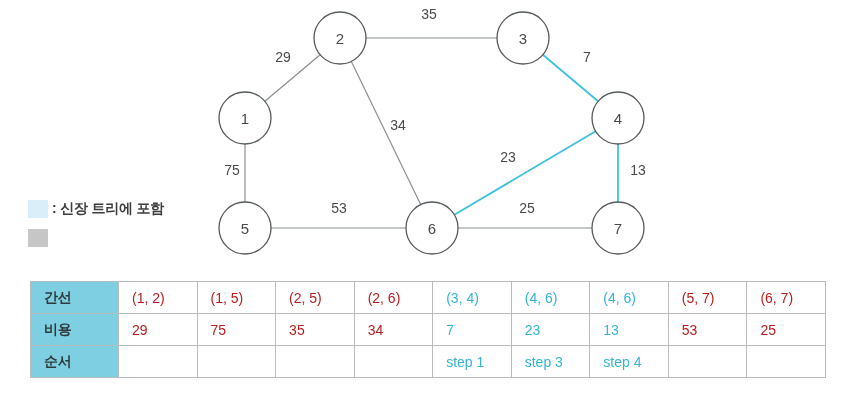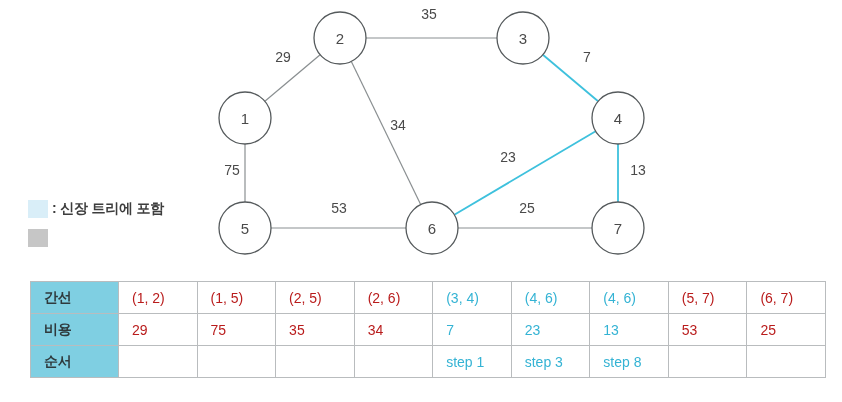--- a/index.html
+++ b/index.html
@@ -169,18 +169,18 @@
         <td class="plain">25</td>
       </tr>
     <tr>
       <th class="rowhead">순서</th>
     <td class="plain"></td>
         <td class="plain"></td>
         <td class="plain"></td>
         <td class="plain"></td>
         <td class="hl">step 1</td>
         <td class="hl">step 3</td>
-        <td class="hl">step 8</td>
+        <td class="hl">step 4</td>
         <td class="plain"></td>
         <td class="plain"></td>
       </tr>
   </tbody>
 </table>
 
 </body></html>

